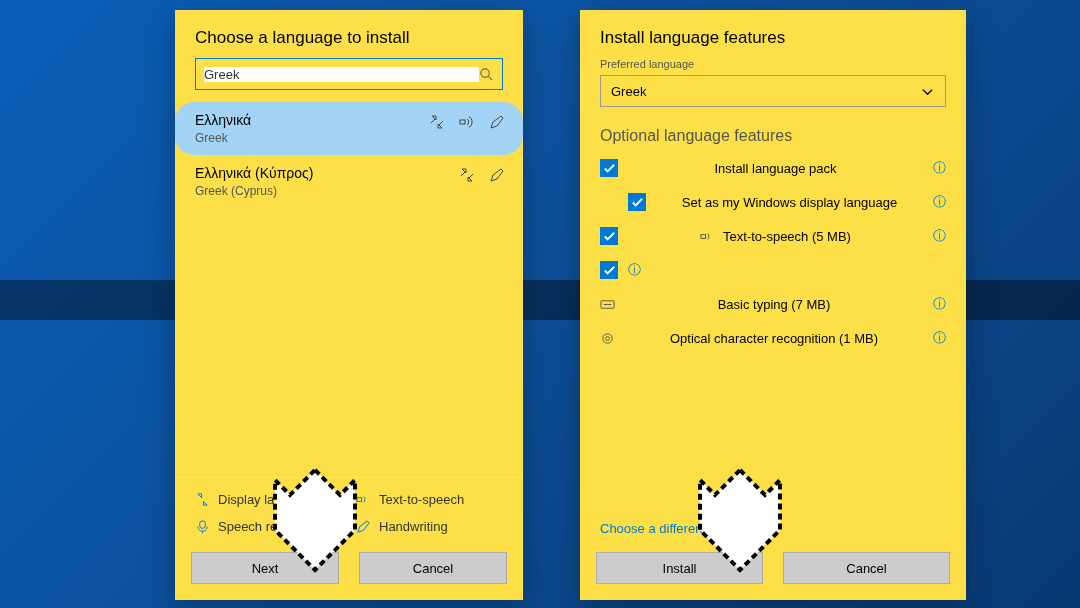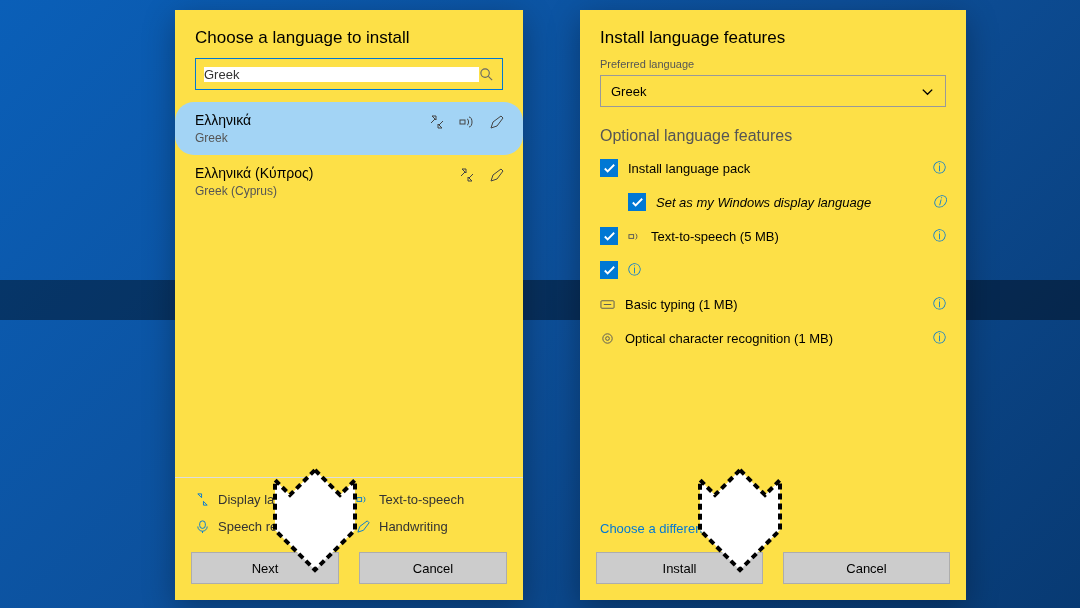--- a/index.html
+++ b/index.html
@@ -139,35 +139,35 @@
     padding: 6px 20px;
   }
   .feature-row {
     display: flex;
     align-items: center;
     padding: 8px 20px;
     font-size: 13px;
     color: #000;
     gap: 10px;
   }
-  .feature-row.indent { padding-left: 48px; font-style: italic; }
+  .feature-row.indent { padding-left: 48px; }
   .checkbox {
     width: 18px;
     height: 18px;
     border: 1px solid #0078d4;
     display: flex;
     align-items: center;
     justify-content: center;
     flex-shrink: 0;
   }
   .checkbox.checked {
     background: #0078d4;
     color: #fff;
   }
-  .feature-label { flex: 1; display: flex; align-items: center; gap: 8px; }
+  .feature-label { flex: 1; display: flex; align-items: center; gap: 8px; justify-content: center; }
   .info-icon { color: #0078d4; font-size: 13px; }
   .ic { width: 15px; height: 15px; flex-shrink: 0; }
   .link-text {
     color: #0078d4;
     font-size: 13px;
     padding: 10px 20px 6px;
     cursor: pointer;
   }
   .spacer { flex: 1; }
   .cursor-hand {
@@ -321,21 +321,21 @@
     <span class="info-icon">ⓘ</span>
   </div>
 
 
   <div class="feature-row required">
     <svg class="ic" viewBox="0 0 16 16">
         <rect x="1" y="4" width="14" height="8" rx="1" fill="none" stroke="currentColor"></rect>
         <path d="M4 8h8" stroke="currentColor"></path>
       </svg>
     <div class="feature-label">
-        <span>Basic typing (1 MB)</span>
+        <span>Basic typing (7 MB)</span>
       </div>
     <span class="info-icon">ⓘ</span>
   </div>
 
   <div class="feature-row required">
     <svg class="ic" viewBox="0 0 16 16">
         <circle cx="8" cy="8" r="5" fill="none" stroke="currentColor"></circle>
         <circle cx="8" cy="8" r="2" fill="none" stroke="currentColor"></circle>
       </svg>
     <div class="feature-label">

